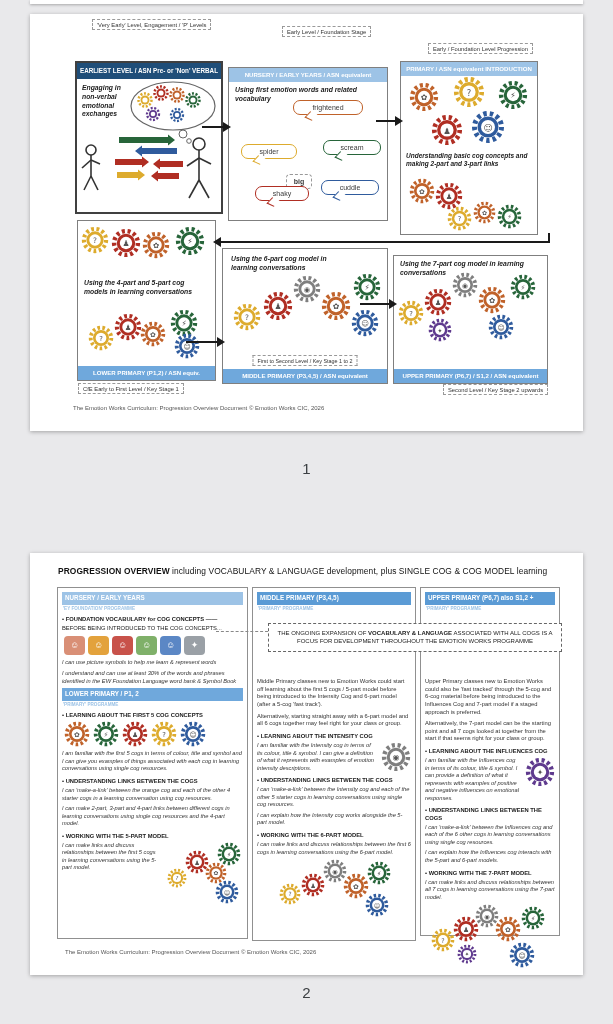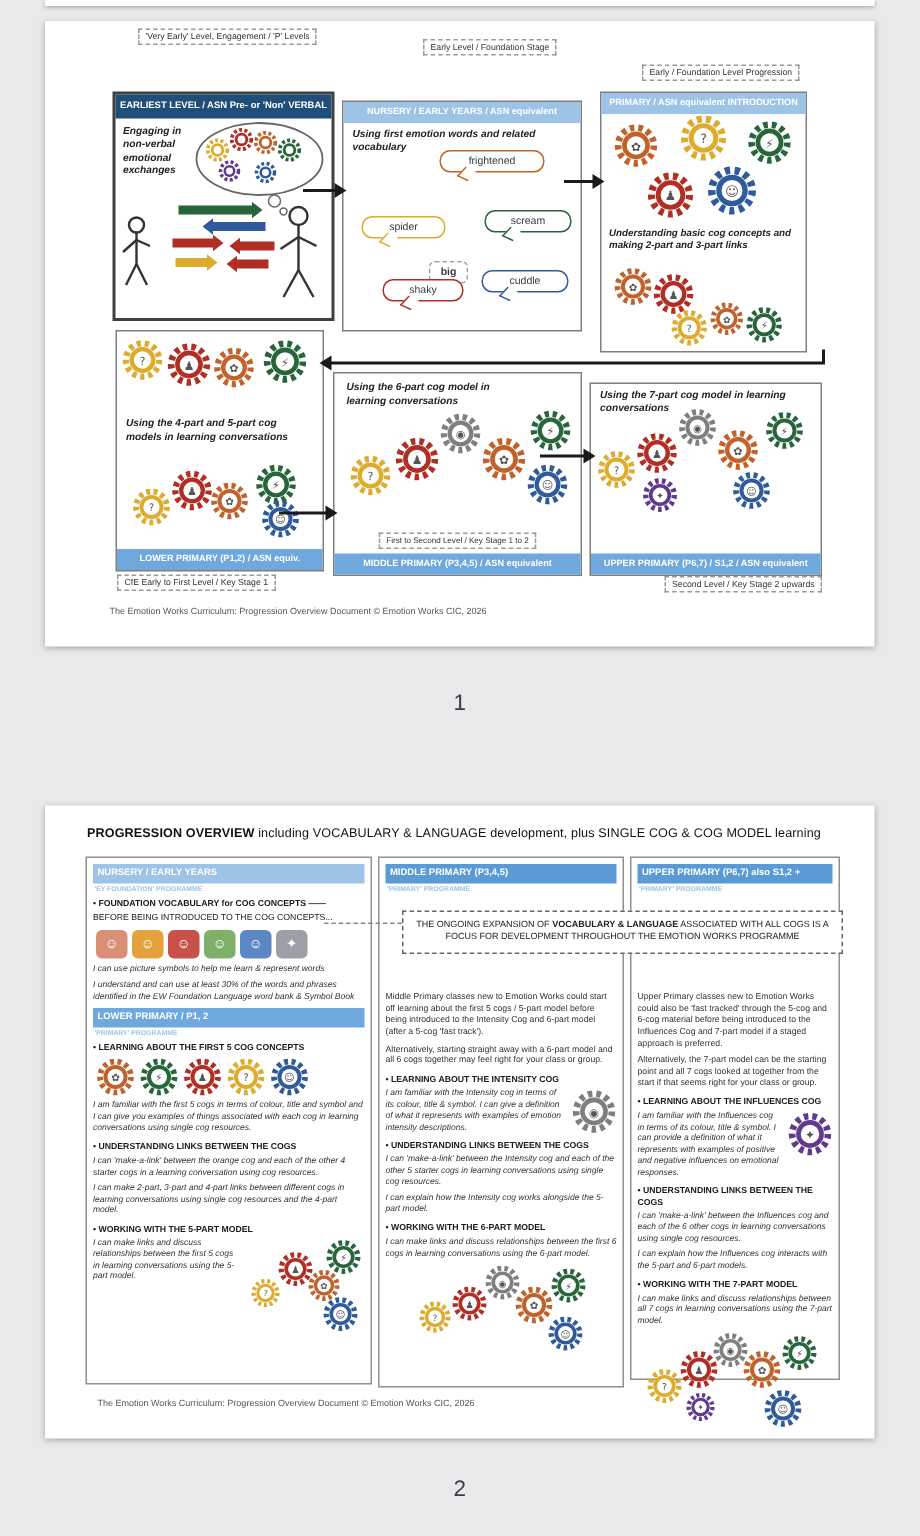--- a/index.html
+++ b/index.html
@@ -3,21 +3,21 @@
 <meta charset="utf-8">
 <style>
   html,body{margin:0;padding:0}
   body{width:613px;height:1024px;background:#e9e9eb;position:relative;overflow:hidden;
        font-family:"Liberation Sans",sans-serif;}
   .sliver{position:absolute;left:30px;top:0;width:553px;height:4px;background:#fff;
           box-shadow:0 1px 3px rgba(0,0,0,.28)}
   .page{position:absolute;left:30px;width:553px;background:#fff;
         box-shadow:0 1px 4px rgba(0,0,0,.3)}
   #page1{top:14px;height:417px}
-  #page2{top:537px;height:422px}
+  #page2{top:553px;height:422px}
   .pageno{position:absolute;left:0;width:613px;text-align:center;font-size:15px;color:#3c4043}
   #pn1{top:460px}
   #pn2{top:984px}
 
   
   .dlabel{position:absolute;border:1px dashed #999;background:#fff;font-size:5.8px;
           padding:1.5px 4px;color:#333;white-space:nowrap;z-index:5}
   .pbox{position:absolute;background:#fff;border:1px solid #7f7f7f;z-index:2}
   #box1{left:45px;top:47px;width:144px;height:149px;border:2px solid #404040}
   #box2{left:198px;top:53px;width:158px;height:152px}

